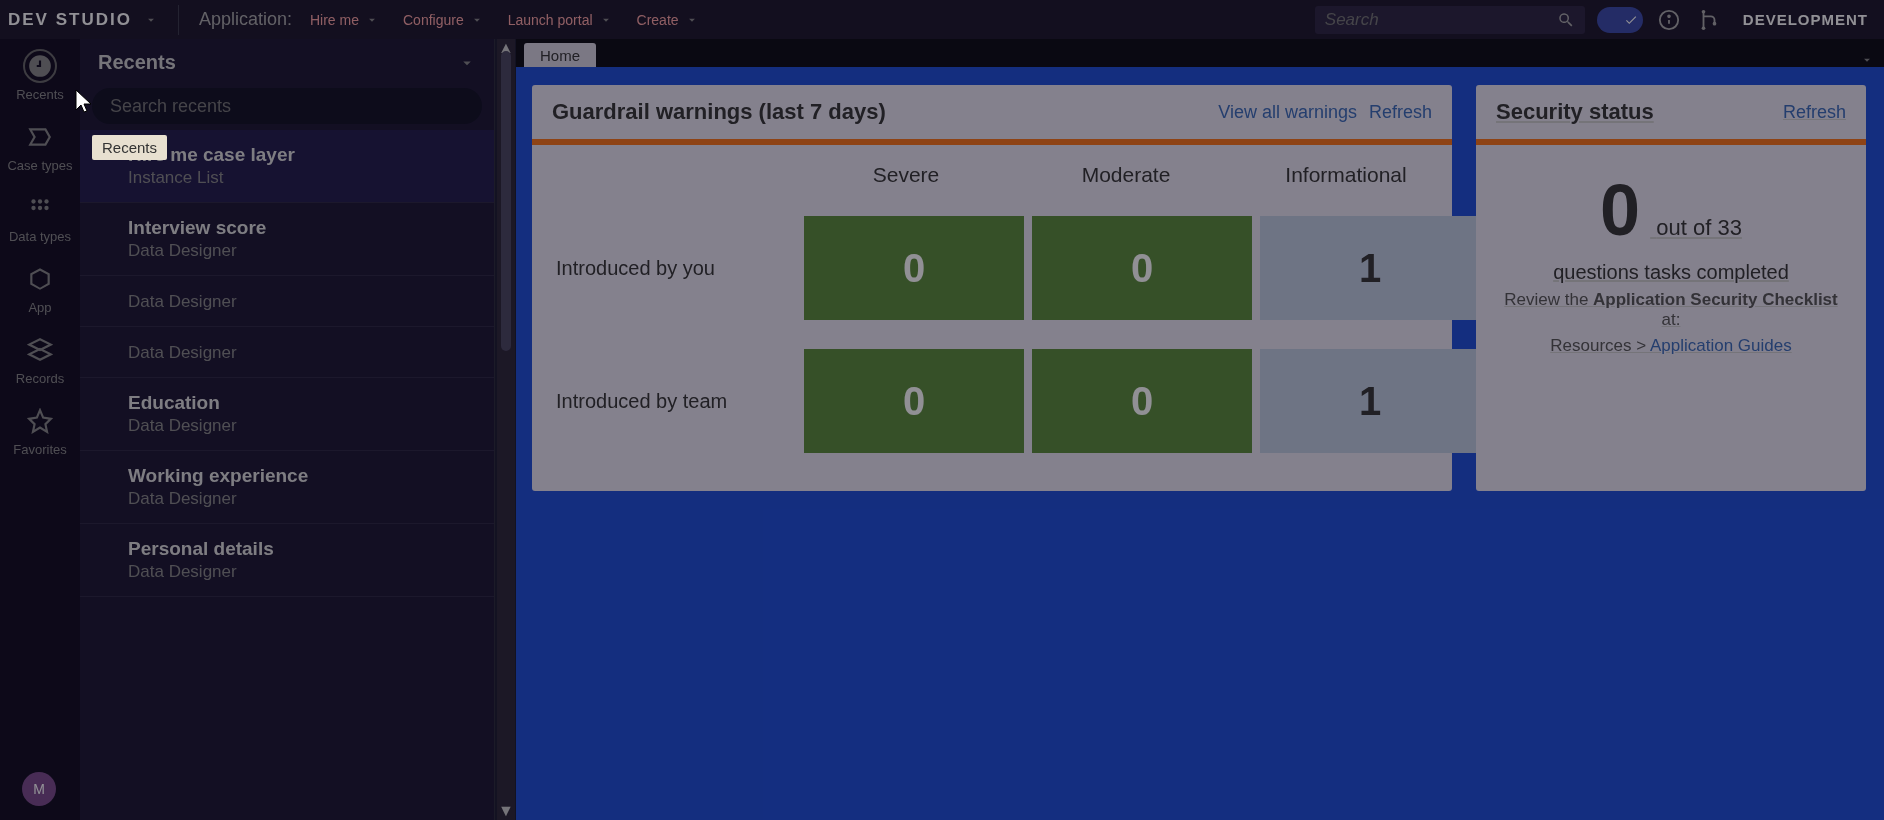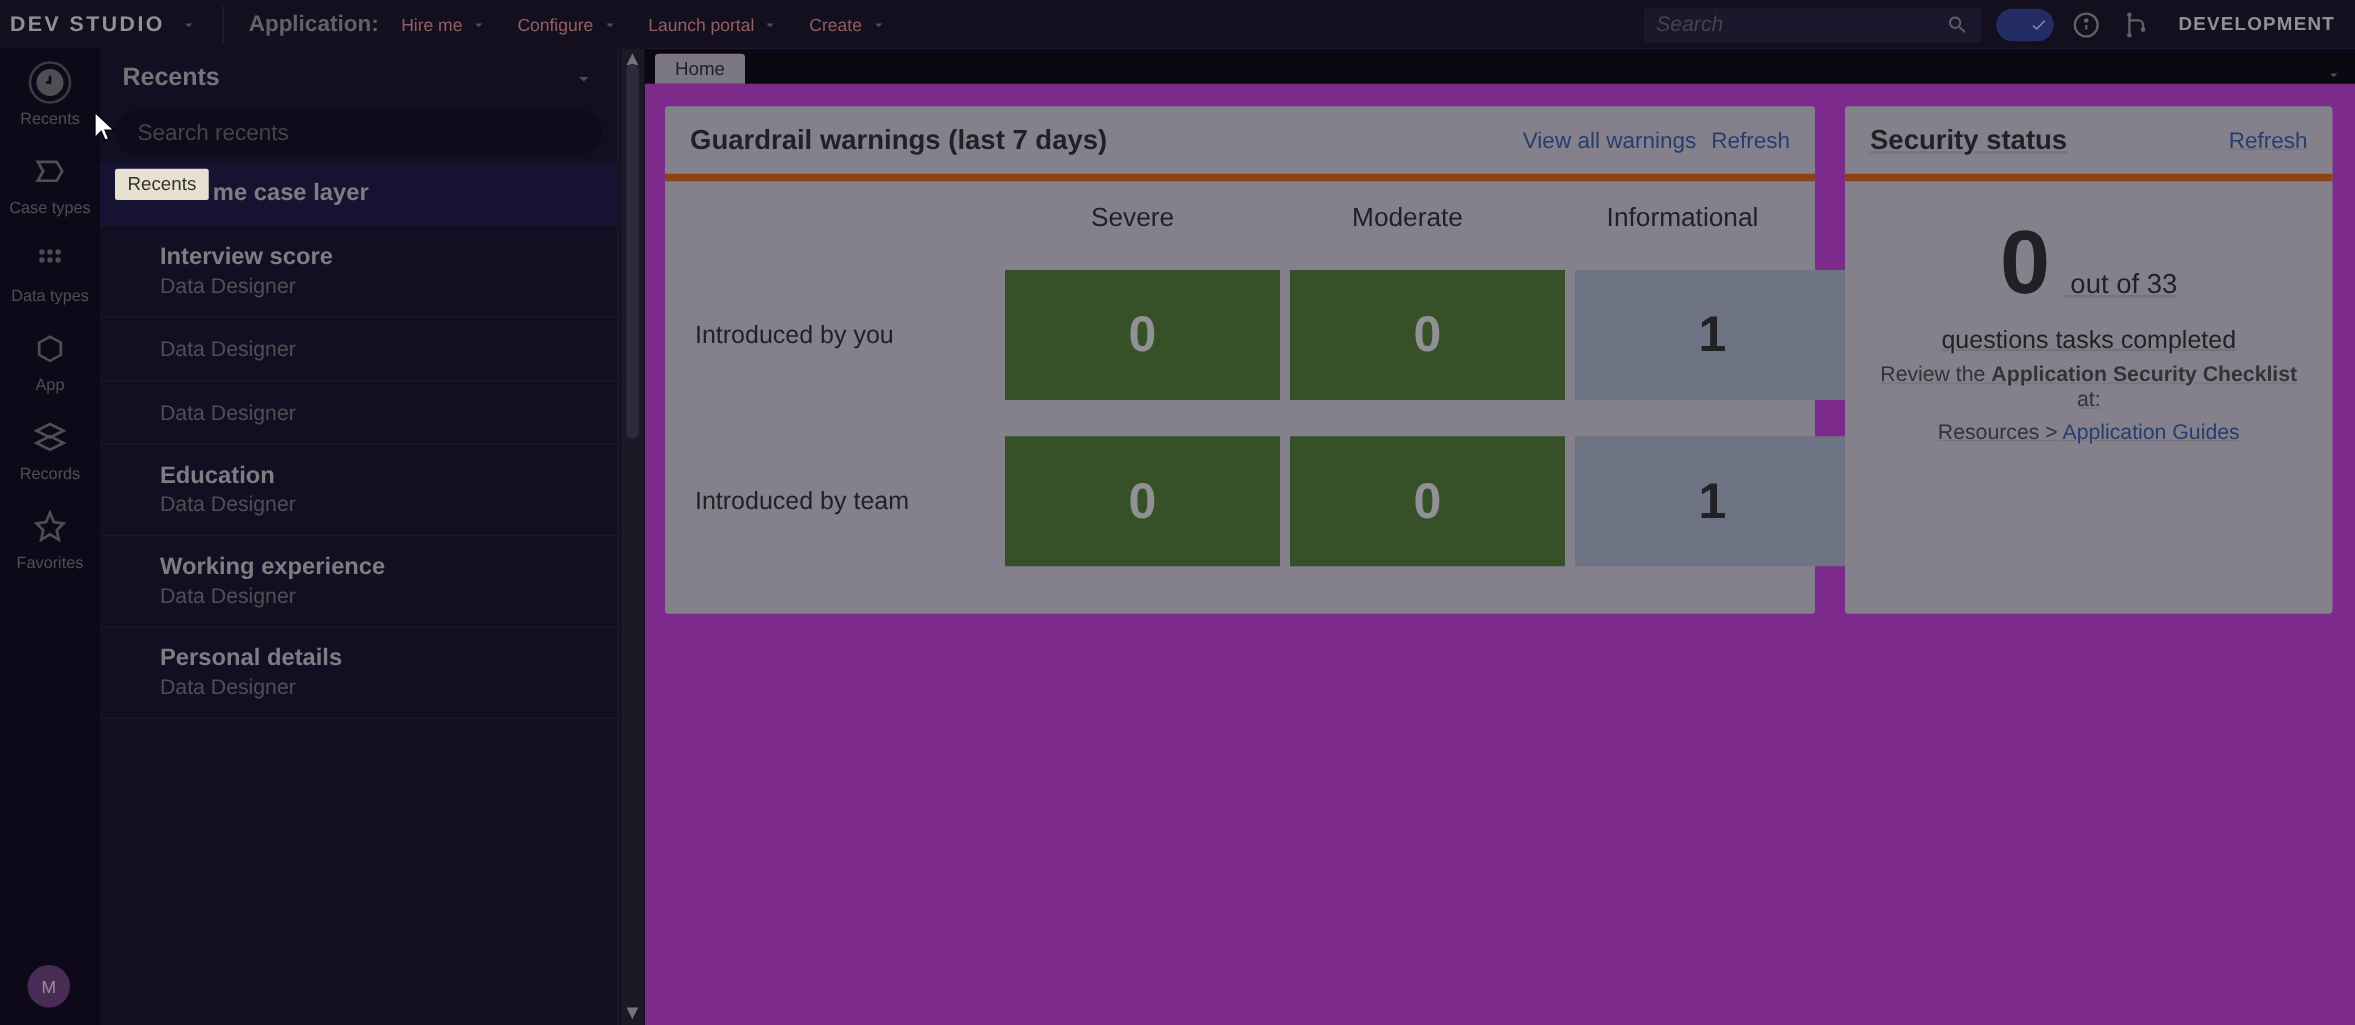--- a/index.html
+++ b/index.html
@@ -15,21 +15,21 @@
 .topbar {
   height: 39px;
   background: #1a1428;
   display: flex;
   align-items: center;
   padding: 0 8px;
   gap: 12px;
 }
 .logo { font-weight: bold; letter-spacing: 2px; font-size: 17px; color: #fff; }
 .tb-sep { width: 1px; height: 30px; background: #3a3a4a; margin: 0 8px; }
-.tb-label { color: #aaa; font-size: 18px; font-weight: bold; }
+.tb-label { color: #aaa; font-size: 18px; }
 .tb-menu { display: flex; align-items: center; gap: 6px; color: #fca5a5; font-size: 14px; cursor: pointer; padding: 0 6px; justify-content: center; }
 .chev { width: 14px; height: 14px; fill: #888; }
 .tb-spacer { flex: 1; }
 .tb-search {
   width: 270px; height: 28px;
   background: #2a2440;
   border-radius: 3px;
   display: flex; align-items: center;
   padding: 0 10px;
   gap: 8px;
@@ -75,21 +75,21 @@
 .recent-list { margin-top:6px; }
 .recent-item { padding:14px 18px 14px 48px; border-bottom:1px solid #2a2540; cursor:pointer; }
 .recent-item.selected { background:#1f1a4a; }
 .recent-title { font-size:19px; color:#ddd; font-weight:600; }
 .recent-sub { font-size:17px; color:#888; margin-top:2px; }
 
 .scrollbar { position:absolute; left:497px; top:39px; width:18px; bottom:0; background:#2a2535; }
 .scroll-thumb { position:absolute; top:12px; left:4px; width:10px; height:300px; background:#4a4560; border-radius:5px; }
 .scroll-arrow { width:18px; height:18px; display:flex; align-items:center; justify-content:center; }
 
-.content { position:absolute; left:516px; top:39px; right:0; bottom:0; background:#d946ef; }
+.content { position:absolute; left:516px; top:39px; right:0; bottom:0; background:#1d4ed8; }
 .tabstrip { height:28px; background:#0a0a12; display:flex; align-items:flex-end; }
 .tab { height:24px; background:#d8d4e0; color:#333; display:flex; align-items:center; padding:0 16px; font-size:15px; border-radius:3px 3px 0 0; margin-left:8px; }
 .tabstrip-right { margin-left:auto; margin-right:10px; }
 
 .cards { display:flex; gap:24px; padding:18px 16px; }
 .card { background:#e8e4f0; border-radius:3px; }
 
 .guard { width: 920px; }
 .card-head { display:flex; align-items:center; justify-content:space-between; padding:14px 20px; border-bottom:6px solid #f97316; }
 .card-title { font-size:22px; color:#333; font-weight:600; }
@@ -246,20 +246,21 @@
         <path d="M7 10l5 5 5-5z"></path>
       </svg>
   </div>
   <div class="panel-search">
     <input placeholder="Search recents" style="">
   </div>
   <div class="tooltip">Recents</div>
   <div class="recent-list" id="recent-list">
       <div class="recent-item selected">
         <div class="recent-title">Hire me case layer</div>
+        <div class="recent-sub">Instance List</div>
       </div>
       <div class="recent-item">
         <div class="recent-title">Interview score</div>
         <div class="recent-sub">Data Designer</div>
       </div>
       <div class="recent-item">
         <div class="recent-sub">Data Designer</div>
       </div>
       <div class="recent-item">
         <div class="recent-sub">Data Designer</div>

